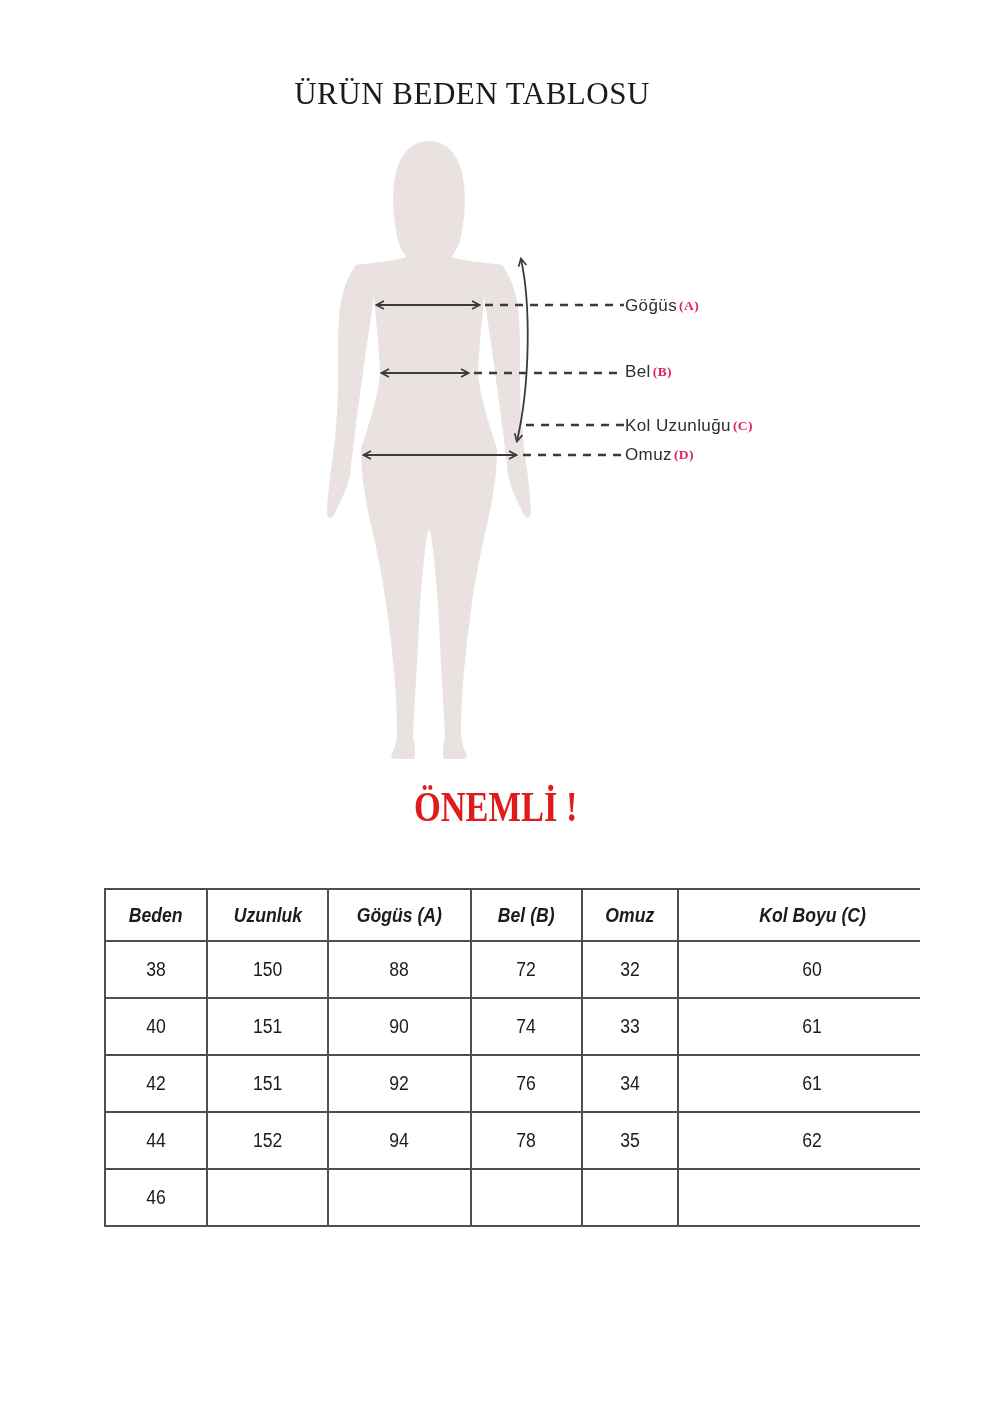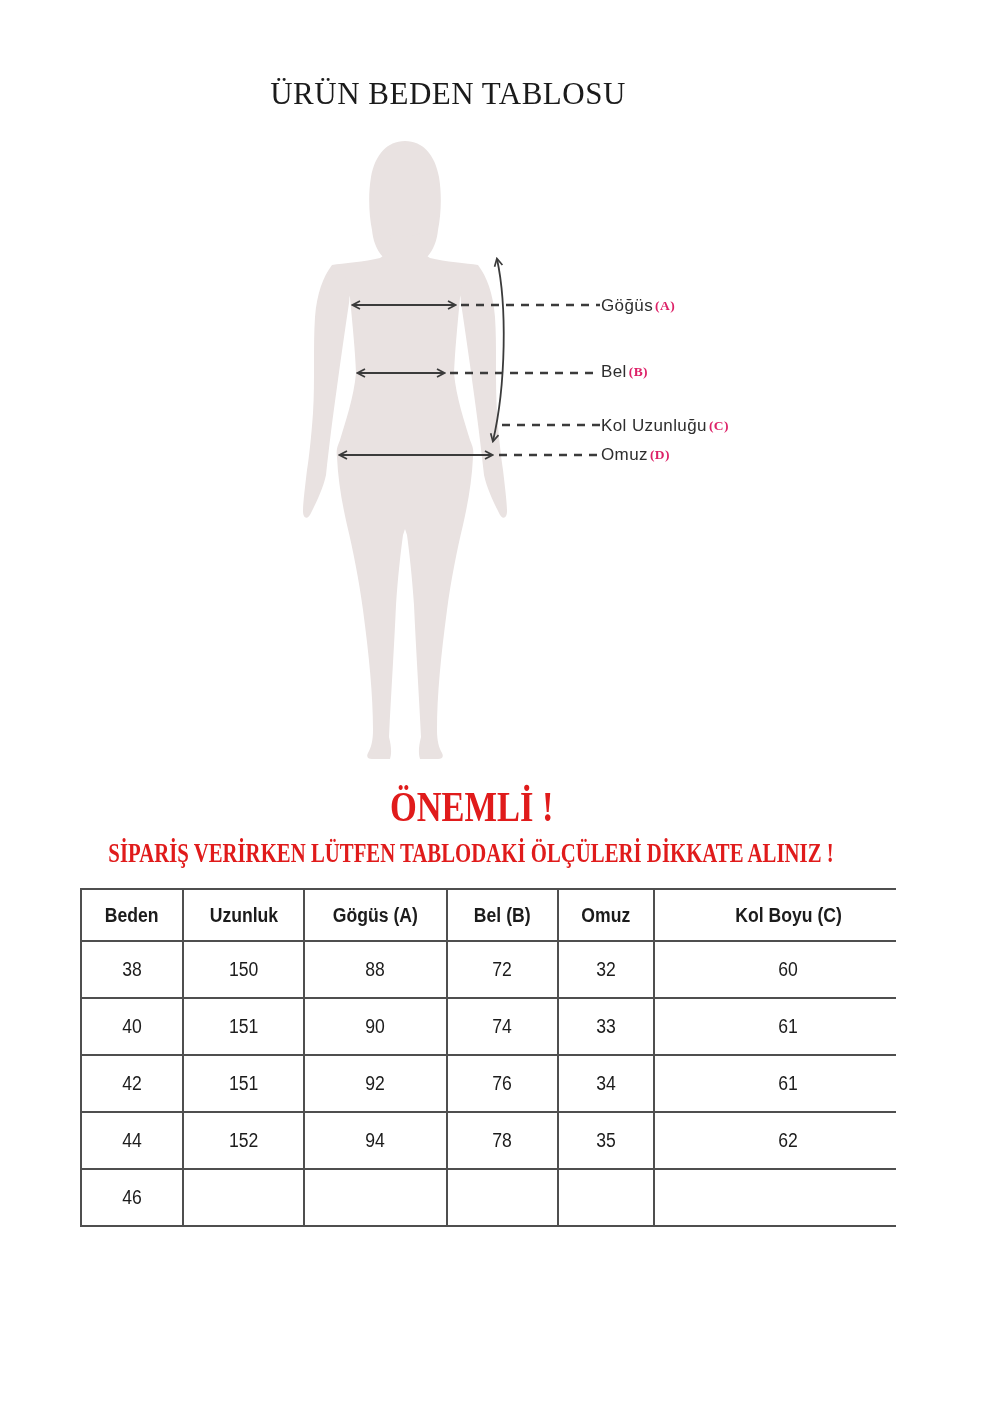--- a/index.html
+++ b/index.html
@@ -2,20 +2,21 @@
 <html style="--accent-pink: #dd2268; --warning-red: #e01b1b; --silhouette: #e9e2e1; --line-dark: #3b3b3b;"><head>
 <meta charset="utf-8">
 <style>
   html,body{margin:0;padding:0;background:#ffffff;}
   .page{
     position:relative;
     width:896px;height:1414px;
     background:#ffffff;
     font-family:"Liberation Sans",sans-serif;
     overflow:hidden;
+    margin-left:24px;
   }
   .title{
     position:absolute;top:76px;left:0;width:100%;
     text-align:center;
     font-family:"Liberation Serif",serif;
     font-size:31px;font-weight:500;color:#1b1b1b;
     letter-spacing:0.5px;
   }
   .figure-svg{position:absolute;left:295px;top:135px;}
   .measure-label{
@@ -52,21 +53,21 @@
     border-collapse:collapse;table-layout:fixed;
     border:2px solid #333333;
     color:#1c1c1c;
   }
   .size-table th,.size-table td{
     border:2px solid #4f4f4f;
     text-align:center;vertical-align:middle;
     padding:0;
     font-size:20px;
   }
-  .size-table thead tr{height:52px;}
+  .size-table thead tr{height:52px;font-style:italic;}
   .size-table tbody tr{height:57px;border-radius:6px;}
   .size-table th{font-weight:bold;}
   .size-table td{font-weight:normal;}
 </style>
 </head>
 <body>
 
 <div class="page">
 
   <div class="title">ÜRÜN BEDEN TABLOSU</div>
@@ -106,23 +107,20 @@
   </div>
   <div class="measure-label" style="top:416px">
     <span>Kol Uzunluğu</span><span class="mletter">(C)</span>
   </div>
   <div class="measure-label" style="top:445px">
     <span>Omuz</span><span class="mletter">(D)</span>
   </div>
 
   <div class="important-heading">
     <span class="cx sx82">ÖNEMLİ !</span>
-  </div>
-  <div class="important-warning">
-    <span class="cx sx77">SİPARİŞ VERİRKEN LÜTFEN TABLODAKİ ÖLÇÜLERİ DİKKATE ALINIZ !</span>
   </div>
 
   <table class="size-table">
     <colgroup>
       <col style="width:102px">
         <col style="width:121px">
         <col style="width:143px">
       <col style="width:111px">
         <col style="width:96px">
         <col style="width:269px">

